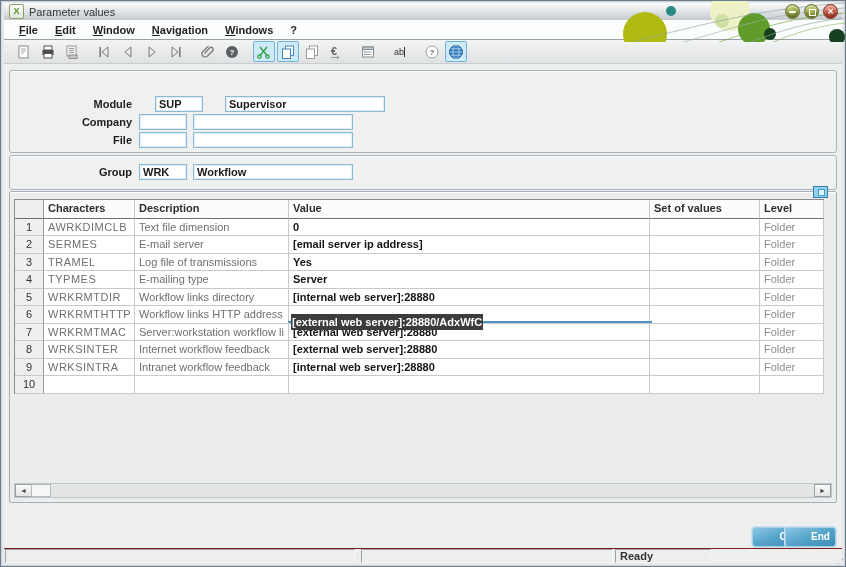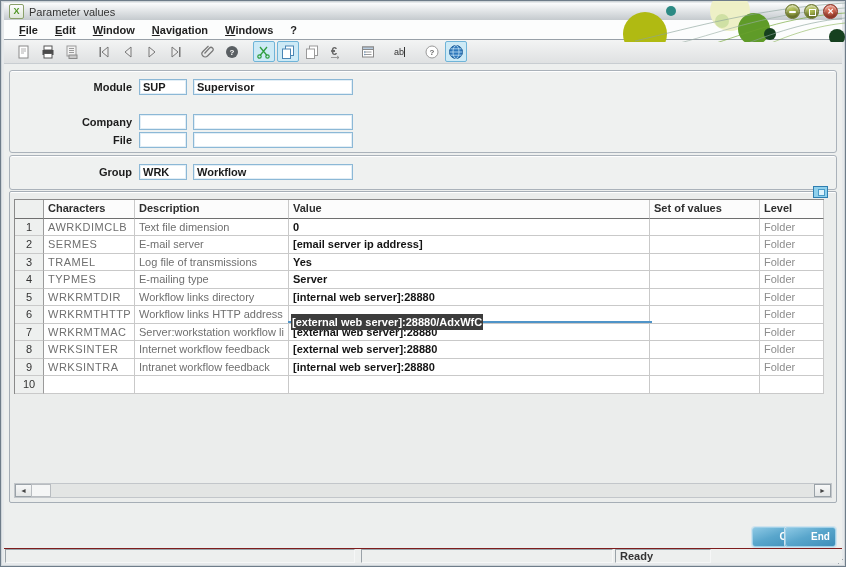--- a/index.html
+++ b/index.html
@@ -260,21 +260,21 @@
           <circle cx="8" cy="8" r="6.5" fill="#2f78bc" stroke="#1d5a94"></circle>
           <ellipse cx="8" cy="8" rx="3" ry="6.5" fill="none" stroke="#bfe0f4" stroke-width="0.8"></ellipse>
           <path d="M1.5,8 h13 M2.5,4.8 h11 M2.5,11.2 h11" stroke="#bfe0f4" stroke-width="0.8" fill="none"></path>
         </svg>
     </div>
   </div>
 
   <div class="body">
 
     <div class="panel panel1">
-      <div class="frow" style="top:8px;">
+      <div class="frow" style="top:25px;gap:16px;">
         <div class="flabel">Module</div>
         <div class="field fcode">SUP</div>
         <div class="field fdesc">Supervisor</div>
       </div>
       <div class="frow" style="top:43px;">
         <div class="flabel">Company</div>
         <div class="field fcode"></div>
         <div class="field fdesc"></div>
       </div>
       <div class="frow" style="top:61px;">

